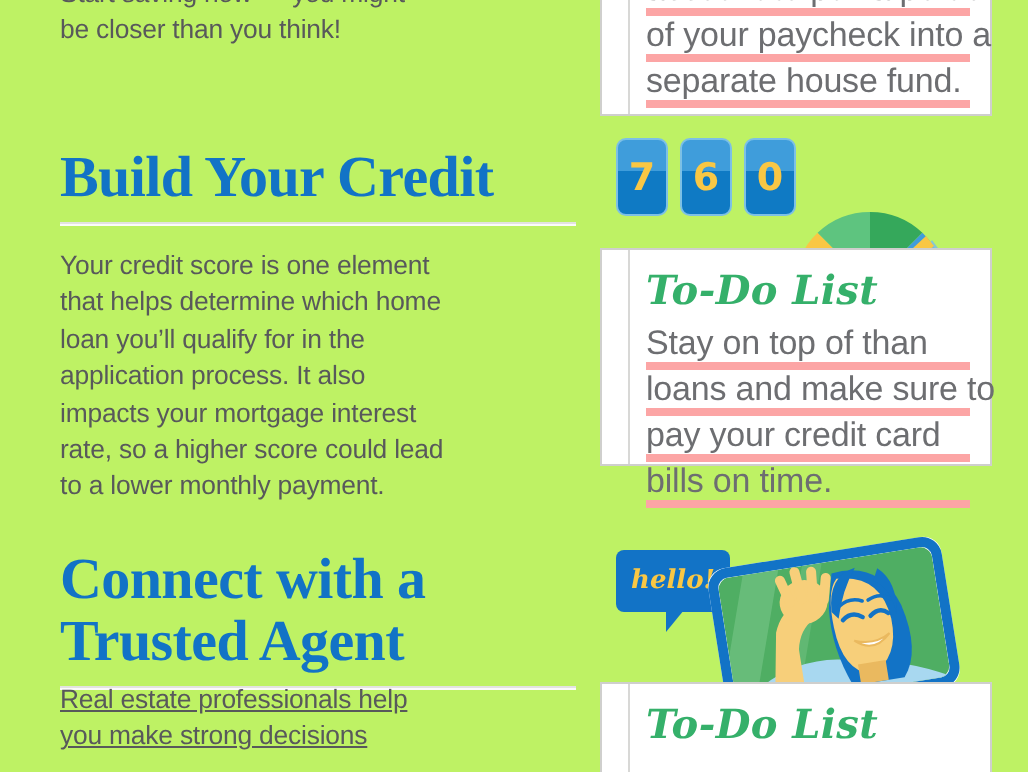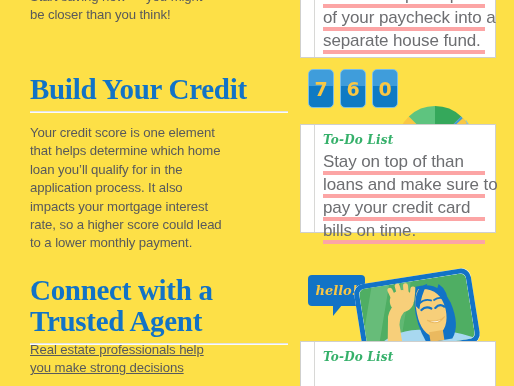--- a/index.html
+++ b/index.html
@@ -11,21 +11,21 @@
     height: 386px;
     background: #f2f2f0;
     font-family: "Liberation Sans", sans-serif;
     overflow: hidden;
     position: relative;
   }
   .page {
     position: relative;
     width: 514px;
     height: 386px;
-    background: #fde047;
+    background: #bef264;
     overflow: hidden;
   }
 
   
   .col-left {
     position: absolute;
     left: 30px;
     width: 258px;
   }
   .body-text {
@@ -64,21 +64,21 @@
     top: 0;
     bottom: 0;
     width: 1px;
     background: #d8d8d6;
   }
   .note-title {
     font-family: "DejaVu Serif", serif;
     font-style: italic;
     font-weight: bold;
     color: #35b06a;
-    font-size: 12px;
+    font-size: 20px;
     letter-spacing: 0.2px;
   }
   .note-lines {
     margin-top: 5px;
   }
   .note-line {
     font-size: 17px;
     line-height: 19px;
     color: #6d6e71;
     border-bottom: 4px solid #fca5a5;

